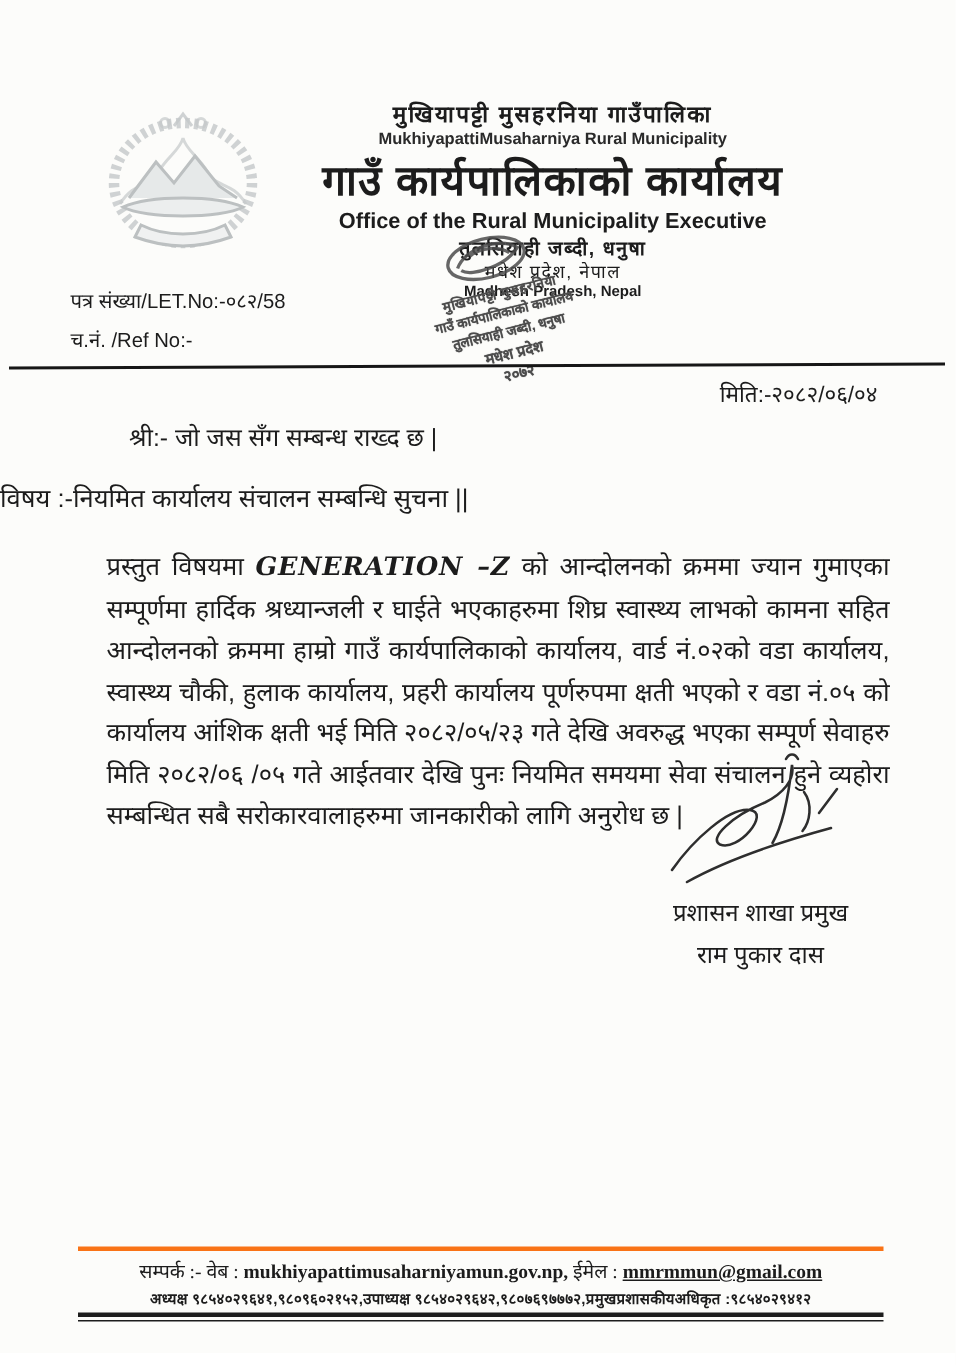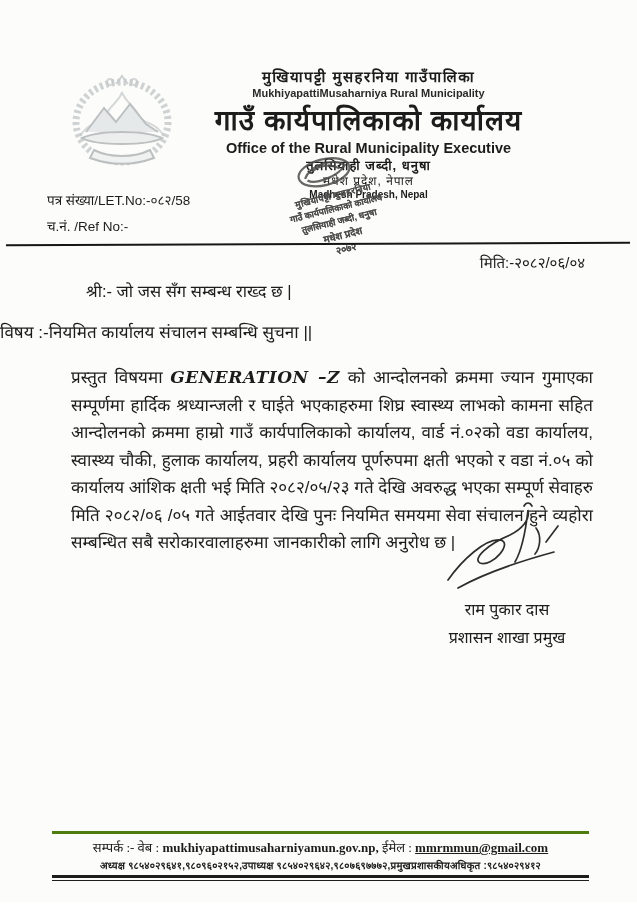--- a/index.html
+++ b/index.html
@@ -47,21 +47,21 @@
   .subject{position:absolute;left:0;right:0;top:320px;font-size:17px;}
   .bodytxt{
     position:absolute;left:47px;right:44px;top:364px;
     font-size:17px;line-height:27.5px;text-align:justify;margin-left:24px;
   }
   .genz{font-family:"DejaVu Serif","Liberation Serif",serif;font-style:italic;font-weight:600;letter-spacing:.5px;}
   
   .signscribble{position:absolute;left:428px;top:500px;width:160px;height:105px;}
   .signblock{position:absolute;right:40px;top:596px;width:180px;text-align:center;font-size:16px;line-height:28px;}
   
-  .footer{position:absolute;left:52px;right:48px;top:831px;border-top:3px solid #4d7c0f;padding-top:4px;text-align:center;}
+  .footer{position:absolute;left:52px;right:48px;top:831px;border-top:3px solid #f97316;padding-top:4px;text-align:center;}
   .f1{font-size:13px;font-family:"Liberation Serif","DejaVu Serif",serif;}
   .f1 .b{font-weight:bold;}
   .f1 .em{font-weight:bold;text-decoration:underline;}
   .f2{font-size:10px;font-weight:bold;margin-top:2px;letter-spacing:.2px;text-align:center;}
   .fbottom{margin-top:3px;border-top:3px solid #1d1d1d;border-bottom:1.5px solid #1d1d1d;height:2px;}
 </style>
 </head>
 <body>
 
 <div class="page">
@@ -124,22 +124,22 @@
     <g fill="none" stroke="#2e2e2e" stroke-width="1.7" stroke-linecap="round">
       <path d="M20 80 C34 60 58 38 72 40 C86 42 64 68 52 63 C44 59 60 44 82 35 C94 29 102 20 100 10 C98 28 94 50 87 62"></path>
       <path d="M30 88 C62 70 104 58 126 52"></path>
       <path d="M108 28 C114 36 112 48 107 54"></path>
       <path d="M118 42 L130 26"></path>
       <path d="M96 6 C98 2 102 2 104 6"></path>
     </g>
   </svg>
 
   <div class="signblock">
+    <div>प्रशासन शाखा प्रमुख</div>
     <div>राम पुकार दास</div>
-    <div>प्रशासन शाखा प्रमुख</div>
   </div>
 
   <div class="footer">
     <div class="f1">
       <span>सम्पर्क :- वेब :</span>
       <span class="b">mukhiyapattimusaharniyamun.gov.np,</span>
       <span> ईमेल : </span>
       <span class="em">mmrmmun@gmail.com</span>
     </div>
     <div class="f2">अध्यक्ष ९८५४०२९६४१,९८०९६०२१५२,उपाध्यक्ष ९८५४०२९६४२,९८०७६९७७७२,प्रमुखप्रशासकीयअधिकृत :९८५४०२९४१२</div>

